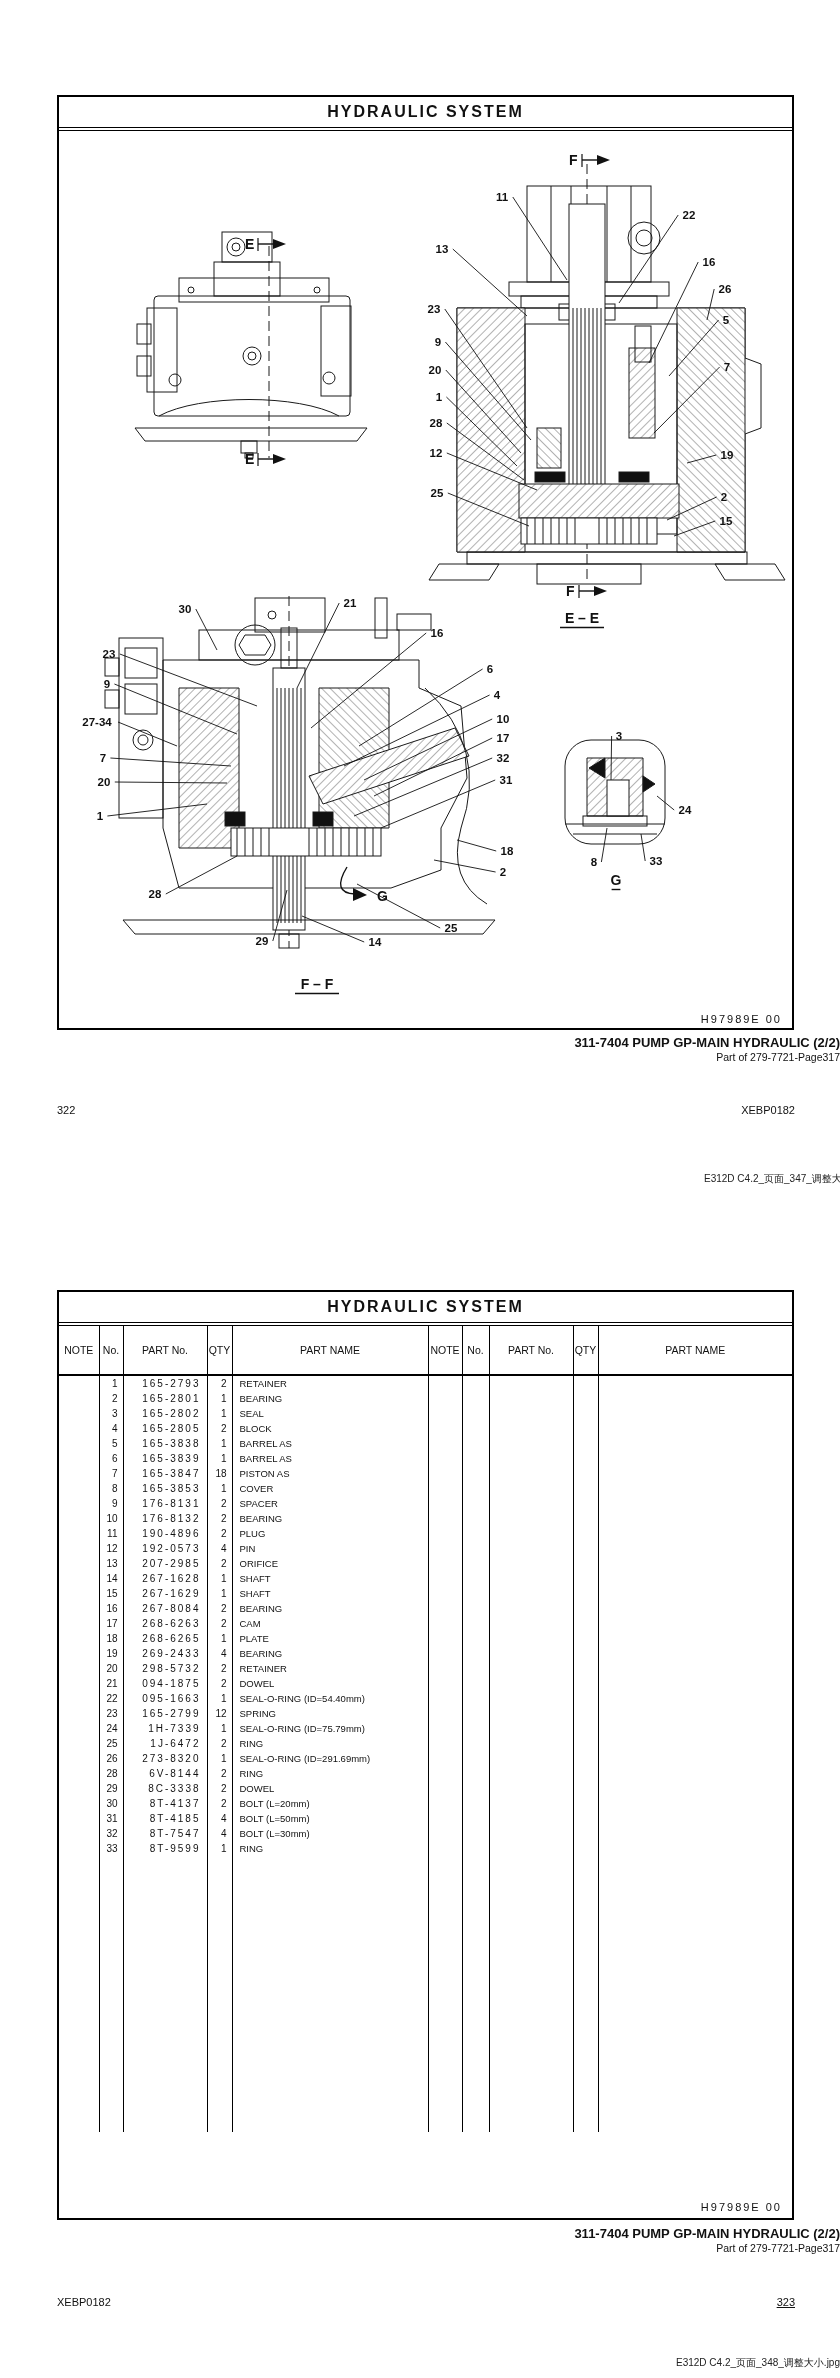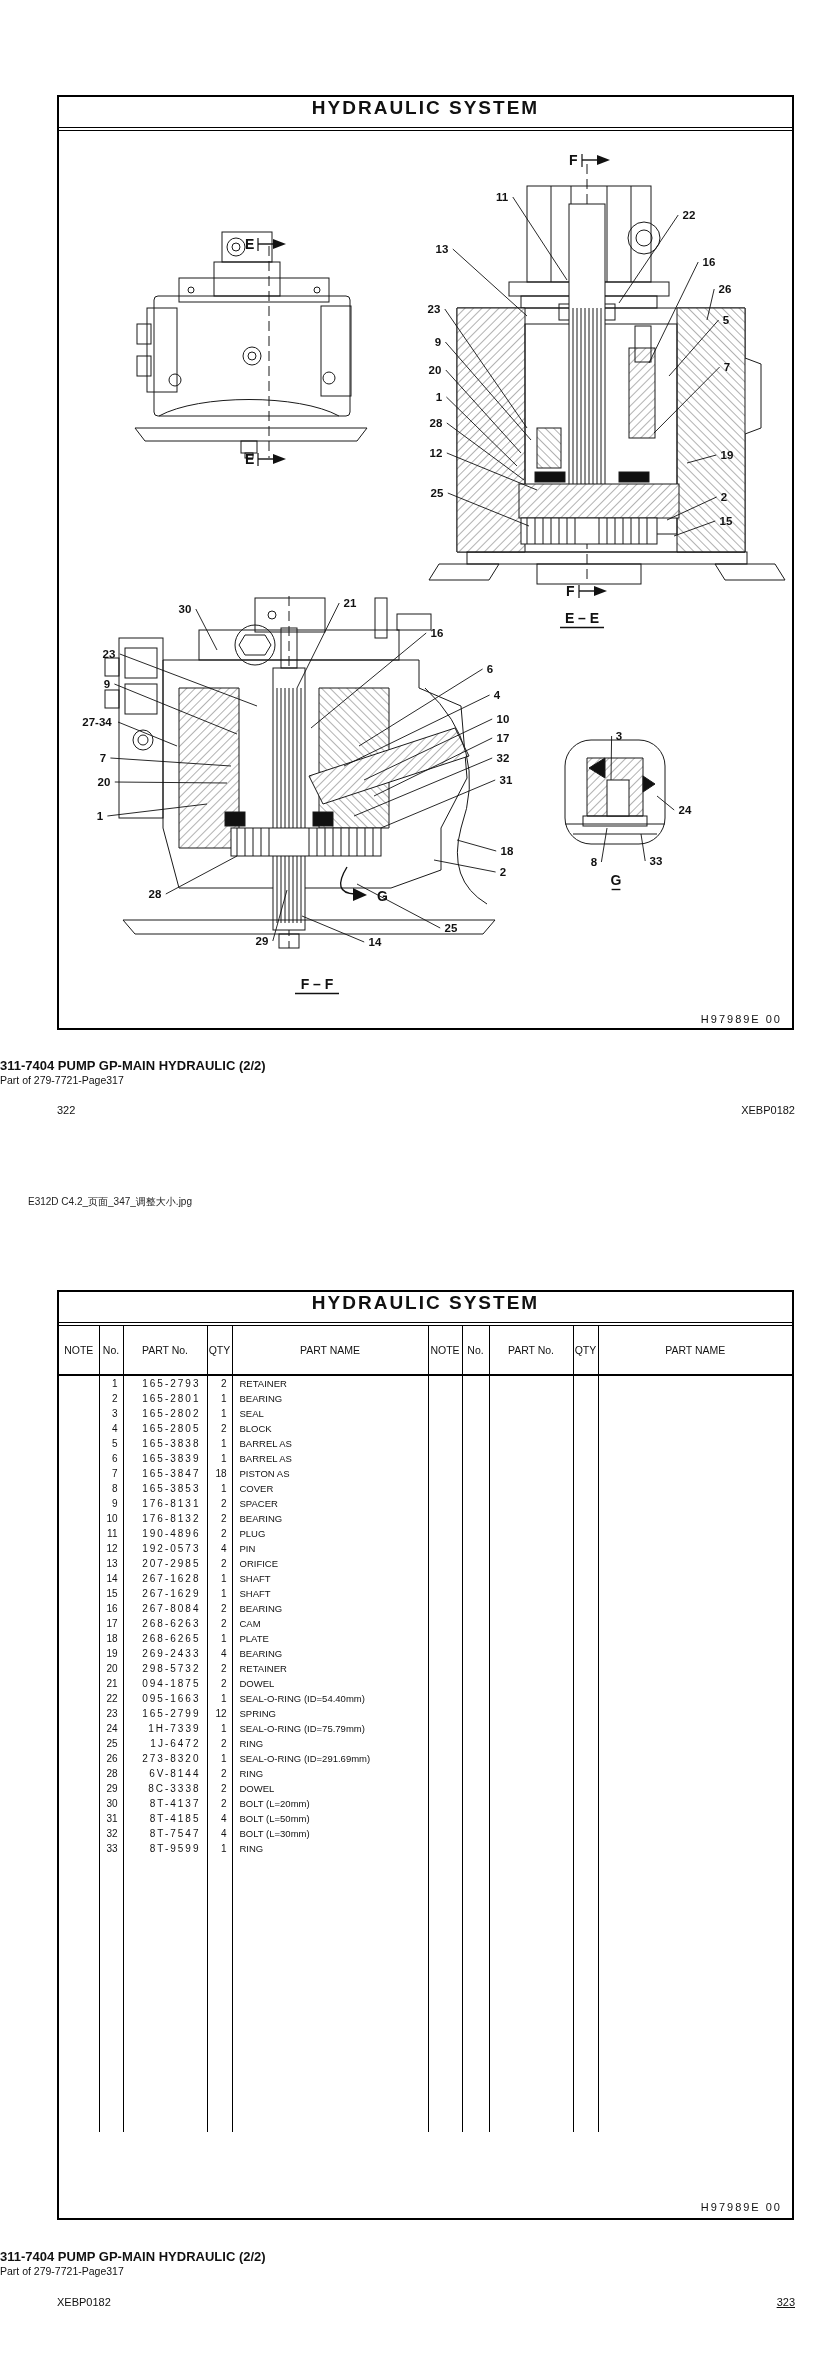--- a/index.html
+++ b/index.html
@@ -1,25 +1,25 @@
 <!DOCTYPE html>
 <html><head>
 <meta charset="utf-8">
 <style>
   html,body{margin:0;padding:0;background:#fff;}
   .canvas{position:relative;width:840px;height:2378px;background:#fff;
           font-family:"Liberation Sans","DejaVu Sans",sans-serif;color:#111;overflow:hidden;}
   .sheet{position:absolute;left:57px;width:737px;border:2px solid #000;box-sizing:border-box;background:#fff;}
   #sheet1{top:95px;height:935px;}
   #sheet2{top:1290px;height:930px;display:flex;flex-direction:column;}
-  .title-bar{height:30px;border-bottom:4px double #000;display:flex;align-items:flex-start;justify-content:center;
-             font-size:19px;font-weight:bold;letter-spacing:2px;flex:none;}
+  .title-bar{height:30px;border-bottom:4px double #000;display:flex;align-items:center;justify-content:center;
+             font-size:16px;font-weight:bold;letter-spacing:2px;flex:none;}
   #diagram{position:absolute;left:0;top:31px;width:733px;height:898px;}
   .plate-code{position:absolute;right:10px;bottom:3px;font-size:11px;letter-spacing:2px;}
-  .cap{position:absolute;left:0;width:840px;text-align:left;margin-top:23px;}
+  .cap{position:absolute;left:0;width:840px;text-align:right;}
   #cap1-title{top:1035px;font-size:13px;font-weight:bold;}
   #cap1-sub{top:1051px;font-size:10.5px;}
   #meta1-left{position:absolute;left:57px;top:1104px;font-size:11px;}
   #meta1-right{position:absolute;right:45px;top:1104px;font-size:11px;}
   #file1{top:1172px;font-size:10px;color:#222;padding-left:28px;}
   #cap2-title{top:2226px;font-size:13px;font-weight:bold;}
   #cap2-sub{top:2242px;font-size:10.5px;}
   #meta2-left{position:absolute;left:57px;top:2296px;font-size:11px;}
   #meta2-right{position:absolute;right:45px;top:2296px;font-size:11px;text-decoration:underline;}
   #file2{top:2356px;font-size:10px;color:#222;}

